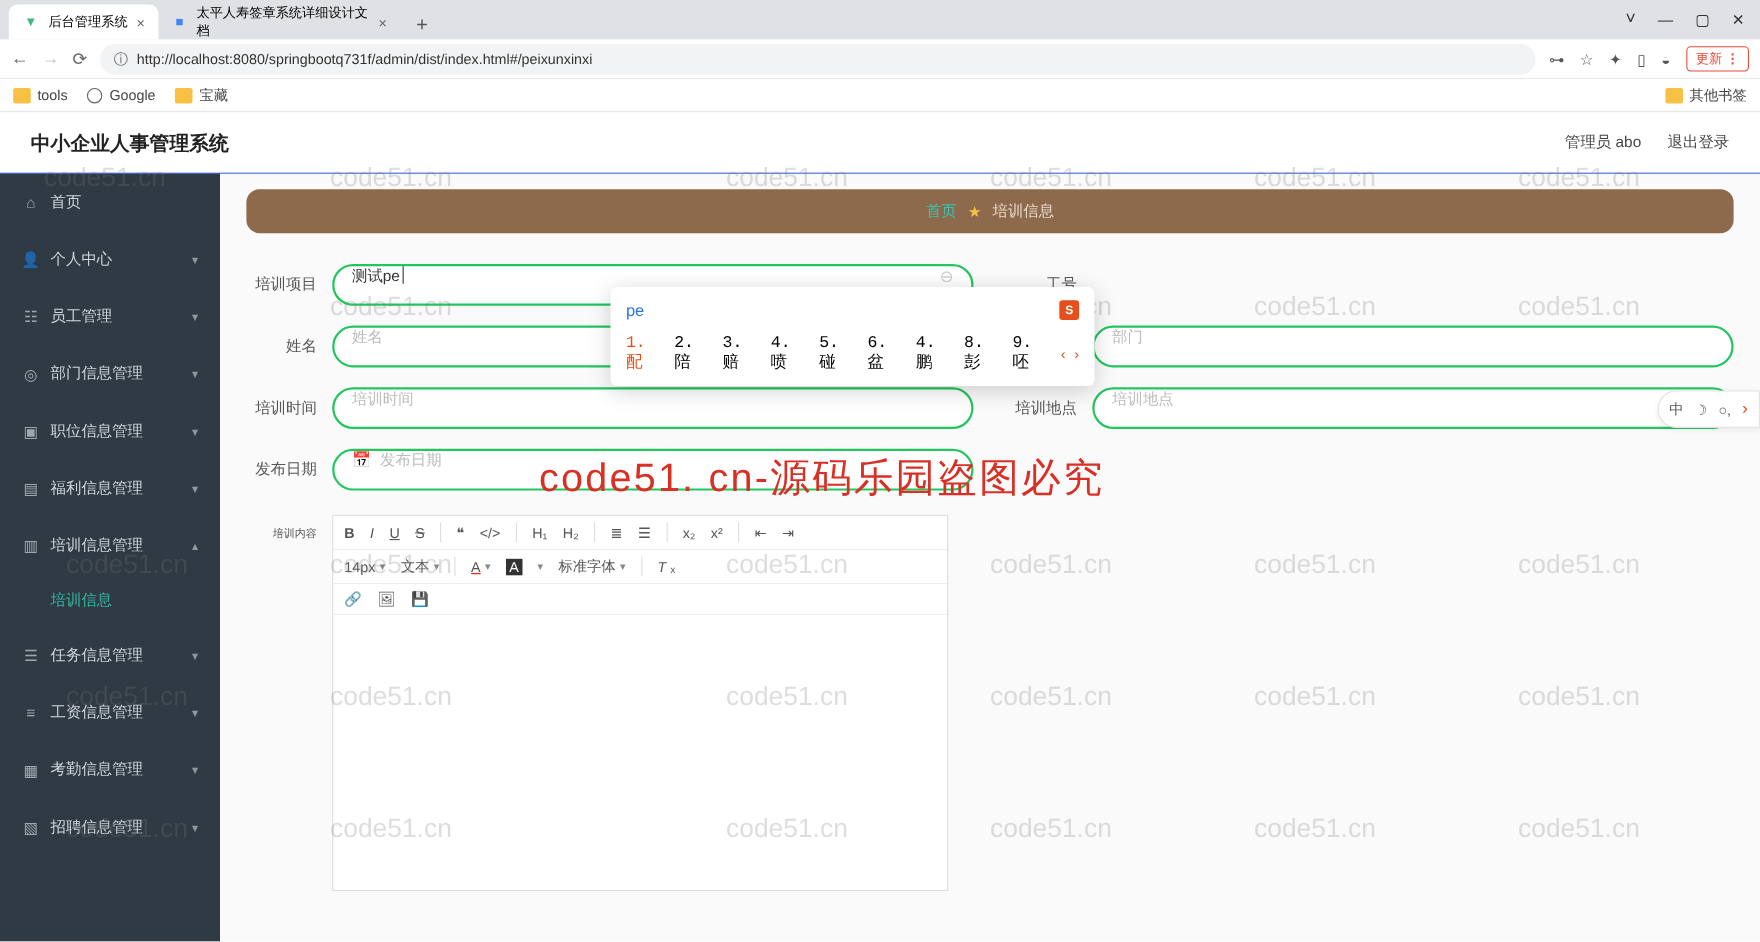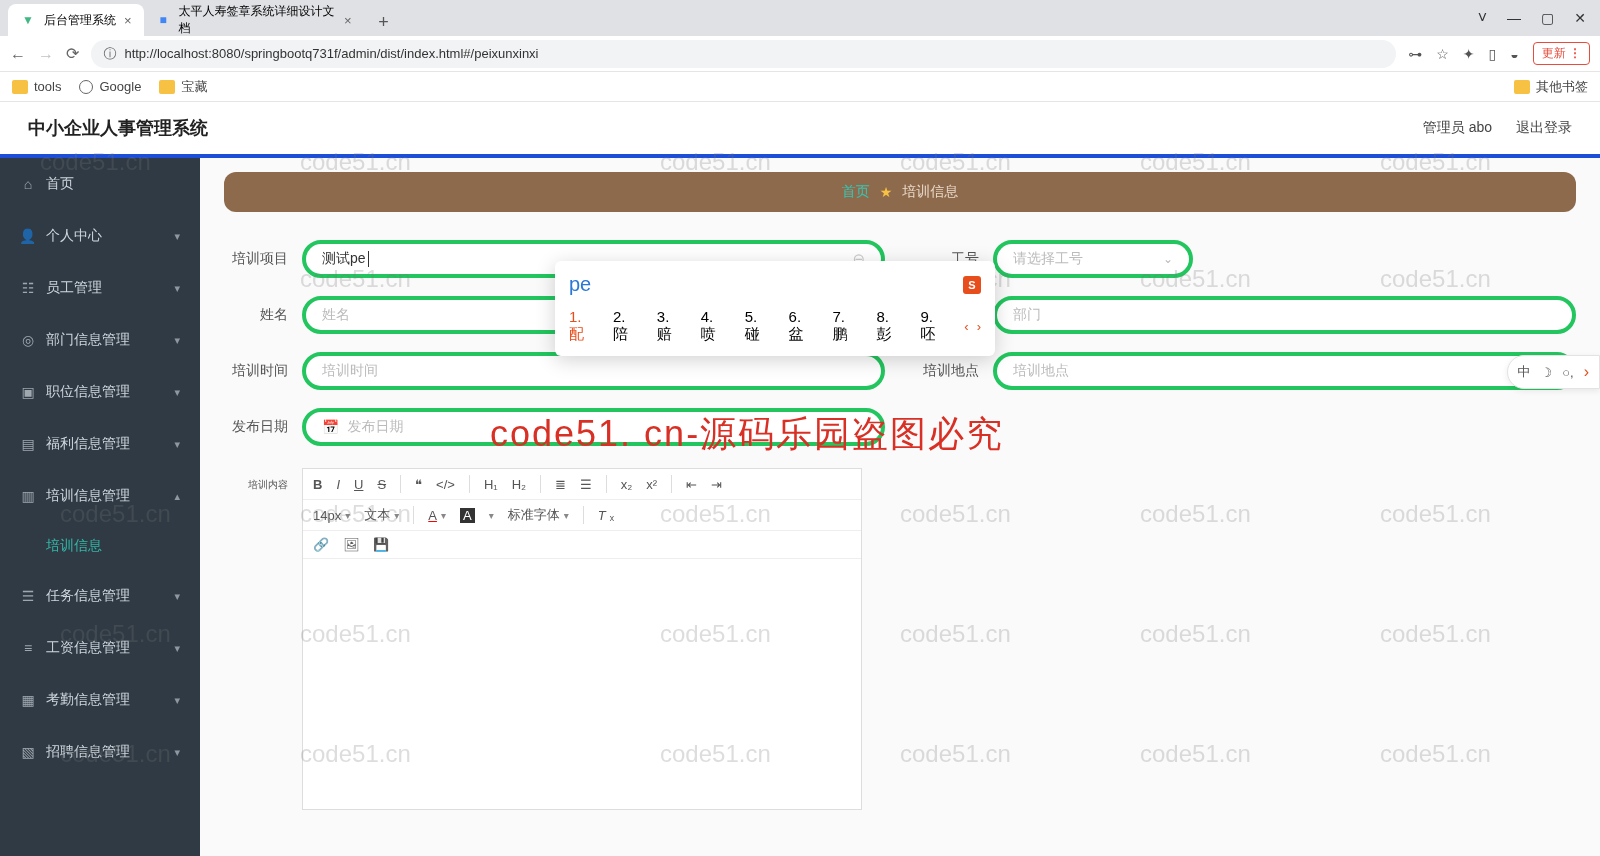--- a/index.html
+++ b/index.html
@@ -23,63 +23,63 @@
 .ext-icons { display: flex; gap: 14px; align-items: center; font-size: 14px; color: #555; }
 .ext-pill { border: 1px solid #e74c3c; color: #e74c3c; padding: 2px 8px; border-radius: 4px; font-size: 12px; }
 
 .bm-bar { height: 30px; background: #fff; border-bottom: 1px solid #e5e5e5; display: flex; align-items: center; padding: 0 12px; gap: 18px; font-size: 13px; }
 .bm { display: flex; align-items: center; gap: 6px; color: #444; cursor: pointer; text-align: right; }
 .bm-folder { width: 16px; height: 14px; background: #f7c244; border-radius: 2px; }
 .bm-globe { width: 14px; height: 14px; border: 1px solid #666; border-radius: 50%; position: relative; }
 .bm-right { margin-left: auto; padding-left: 22px; }
 
 
-.app-header { height: 56px; display: flex; align-items: center; justify-content: space-between; padding: 0 28px; border-bottom: 4px solid #1d4ed8; }
+.app-header { height: 56px; display: flex; align-items: center; justify-content: space-between; padding: 0 28px; border-bottom: 1px solid #1d4ed8; }
 .app-title { font-size: 18px; font-weight: 700; color: #222; }
 .app-right { display: flex; gap: 24px; font-size: 14px; color: #444; }
 .app-right span { cursor: pointer; }
 
 
 .app-body { display: flex; height: calc(856px - 36px - 36px - 30px - 56px); }
 .sidebar { width: 200px; background: #2f3a44; color: #cfd6dd; font-size: 14px; overflow: hidden; }
 .side-item { height: 52px; display: flex; align-items: center; padding: 0 20px; gap: 10px; cursor: pointer; }
 .side-item.sub { padding-left: 46px; height: 48px; color: #34b6a6; }
 .side-icon { width: 16px; height: 16px; opacity: .7; display: inline-flex; align-items: center; justify-content: center; }
 .side-chev { margin-left: auto; font-size: 11px; opacity: .6; }
 
 .main { flex: 1; background: #fafafa; padding: 14px 24px; position: relative; overflow: hidden; }
 .breadcrumb { background: #8e6a4d; color: #e8d9c9; border-radius: 12px; height: 40px; display: flex; align-items: center; justify-content: center; gap: 10px; font-size: 14px; }
 .bc-home { color: #34c7b5; font-weight: 500; }
 .bc-star { color: #f7c244; }
 
 .form-grid { margin-top: 28px; display: grid; grid-template-columns: 1fr 1fr; column-gap: 30px; row-gap: 18px; }
 .form-row { display: flex; align-items: center; gap: 14px; }
 .form-label { width: 64px; text-align: right; font-size: 14px; color: #555; }
-.form-input { flex: 1; height: 38px; border: 4px solid #22c55e; border-radius: 19px; background: #fff; padding: 0 16px; font-size: 14px; color: #333; display: flex; align-items: center; }
+.form-input { flex: 1; height: 38px; border: 2px solid #22c55e; border-radius: 19px; background: #fff; padding: 0 16px; font-size: 14px; color: #333; display: flex; }
 .form-input.placeholder { color: #bbb; }
 .form-input .sel-arrow { margin-left: auto; color: #bbb; font-size: 12px; }
 .form-input .cal { margin-right: 8px; color: #ccc; }
 .form-input .clear { margin-left: auto; color: #ccc; font-size: 15px; }
 
 .editor-wrap { margin-top: 22px; display: flex; gap: 14px; }
 .editor-label { width: 64px; text-align: right; font-size: 10px; color: #555; padding-top: 10px; }
 .editor { width: 560px; border: 1px solid #ddd; background: #fff; }
 .editor-toolbar { padding: 6px 10px; border-bottom: 1px solid #eee; display: flex; flex-wrap: wrap; gap: 14px; align-items: center; font-size: 14px; color: #555; }
 .et-sep { width: 1px; height: 18px; background: #ddd; }
 .et-item { display: inline-flex; align-items: center; gap: 4px; cursor: pointer; font-size: 13px; }
 .et-drop { font-size: 10px; color: #888; }
 .editor-body { height: 250px; }
 
 
 .ime { position: absolute; left: 355px; top: 103px; width: 440px; background: #fff; box-shadow: 0 4px 20px rgba(0,0,0,.18); border-radius: 6px; padding: 12px 14px; z-index: 10; }
 .ime-top { display: flex; justify-content: space-between; align-items: center; }
-.ime-input { color: #2878d8; font-size: 20px; }
+.ime-input { color: #2878d8; font-size: 15px; }
 .ime-logo { width: 18px; height: 18px; background: #e84e1b; color: #fff; display: inline-flex; align-items: center; justify-content: center; font-size: 11px; font-weight: bold; border-radius: 3px; }
 .ime-cands { display: flex; gap: 18px; margin-top: 12px; font-size: 15px; align-items: center; }
-.ime-cand { cursor: pointer; }
+.ime-cand { cursor: pointer; font-family: Liberation Mono, monospace; }
 .ime-cand.sel { color: #e84e1b; }
 .ime-pag { margin-left: auto; display: flex; gap: 8px; color: #e84e1b; font-size: 13px; }
 
 
 .float-widget { position: absolute; right: 0; top: 355px; height: 34px; background: #fff; border: 1px solid #e3e3e3; border-radius: 17px 0 0 17px; box-shadow: 0 2px 6px rgba(0,0,0,.08); display: flex; align-items: center; padding: 0 10px; gap: 10px; font-size: 13px; color: #555; }
 .fw-arrow { color: #e84e1b; font-size: 16px; }
 
 
 .watermark { position: absolute; color: rgba(120,120,120,.25); font-size: 24px; pointer-events: none; user-select: none; z-index: 1; }
 .wm-red { position: absolute; color: #d93025; font-size: 36px; font-weight: 400; pointer-events: none; z-index: 5; left: 490px; top: 410px; letter-spacing: 2px; }
@@ -255,24 +255,20 @@
       <div class="form-row">
         <div class="form-label">培训项目</div>
         <div class="form-input">
             <span>测试pe</span>
             <span style="margin-left:2px;border-left:1px solid #333;height:16px"></span>
             <span class="clear">⊖</span>
           </div>
       </div>
       <div class="form-row">
         <div class="form-label">工号</div>
-        <div class="form-input placeholder" style="max-width:200px">
-            <span>请选择工号</span>
-            <span class="sel-arrow">⌄</span>
-          </div>
       </div>
       <div class="form-row">
         <div class="form-label">姓名</div>
         <div class="form-input placeholder">
             <span>姓名</span>
           </div>
       </div>
       <div class="form-row">
         <div class="form-label">部门</div>
         <div class="form-input placeholder">
@@ -370,21 +366,21 @@
         <span class="ime-input">pe</span>
         <span class="ime-logo">S</span>
       </div>
       <div class="ime-cands">
         <span class="ime-cand sel">1.配</span>
         <span class="ime-cand">2.陪</span>
         <span class="ime-cand">3.赔</span>
         <span class="ime-cand">4.喷</span>
         <span class="ime-cand">5.碰</span>
         <span class="ime-cand">6.盆</span>
-        <span class="ime-cand">7.鹏</span>
+        <span class="ime-cand">4.鹏</span>
         <span class="ime-cand">8.彭</span>
         <span class="ime-cand">9.呸</span>
         <span class="ime-pag">
             <span>‹</span>
             <span>›</span>
           </span>
       </div>
     </div>
   </div>
 </div>

